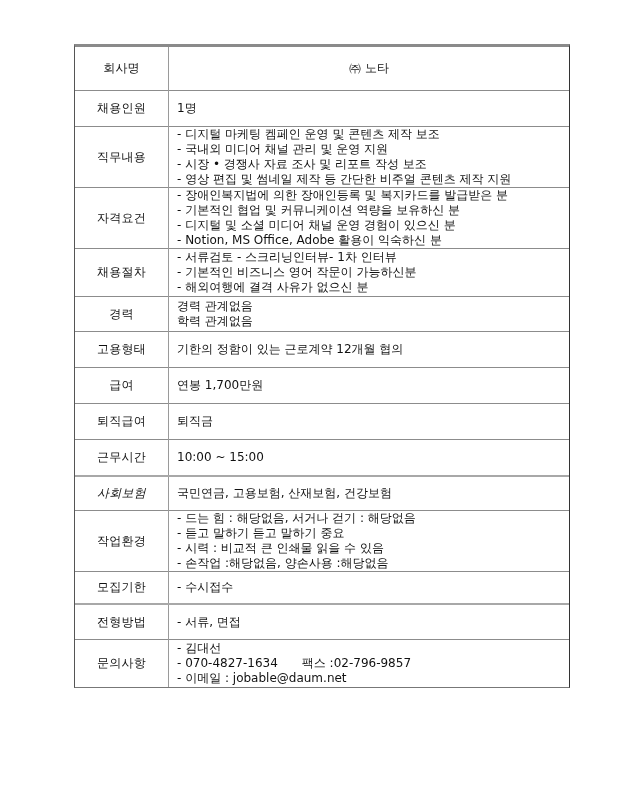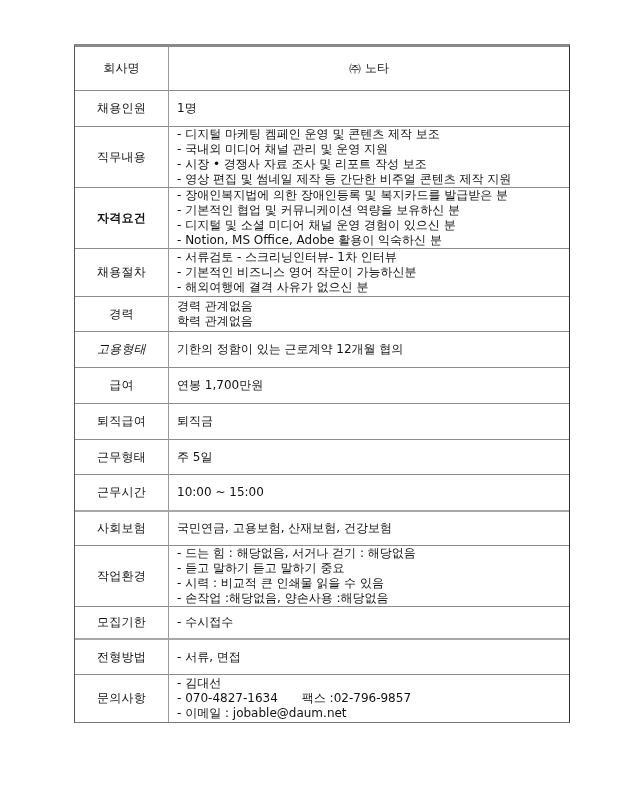--- a/index.html
+++ b/index.html
@@ -92,21 +92,21 @@
     <td class="label" style="height: 60px;">직무내용</td>
     <td class="value">
             <span class="line">- 디지털 마케팅 켐페인 운영 및 콘텐츠 제작 보조</span>
             <span class="line">- 국내외 미디어 채널 관리 및 운영 지원</span>
             <span class="line">- 시장 • 경쟁사 자료 조사 및 리포트 작성 보조</span>
             <span class="line">- 영상 편집 및 썸네일 제작 등 간단한 비주얼 콘텐츠 제작 지원</span>
           </td>
   </tr>
 
   <tr>
-    <td class="label" style="height: 59px; font-weight: bold;">자격요건</td>
+    <td class="label" style="height: 59px;">자격요건</td>
     <td class="value">
             <span class="line">- 장애인복지법에 의한 장애인등록 및 복지카드를 발급받은 분</span>
             <span class="line">- 기본적인 협업 및 커뮤니케이션 역량을 보유하신 분</span>
             <span class="line">- 디지털 및 소셜 미디어 채널 운영 경험이 있으신 분</span>
             <span class="line">- Notion, MS Office, Adobe 활용이 익숙하신 분</span>
           </td>
   </tr>
 
   <tr>
     <td class="label" style="height: 47px;">채용절차</td>
@@ -119,56 +119,50 @@
 
   <tr>
     <td class="label" style="height: 34px;">경력</td>
     <td class="value">
             <span class="line">경력 관계없음</span>
             <span class="line">학력 관계없음</span>
           </td>
   </tr>
 
   <tr>
-    <td class="label" style="height: 35px; font-style: italic;">고용형태</td>
+    <td class="label" style="height: 35px;">고용형태</td>
     <td class="value">
             <span class="line">기한의 정함이 있는 근로계약 12개월 협의</span>
           </td>
   </tr>
 
   <tr>
     <td class="label" style="height: 35px;">급여</td>
     <td class="value">
             <span class="line">연봉 1,700만원</span>
           </td>
   </tr>
 
   <tr>
     <td class="label" style="height: 35px;">퇴직급여</td>
     <td class="value">
             <span class="line">퇴직금</span>
           </td>
   </tr>
 
-  <tr>
-    <td class="label" style="height: 34px;">근무형태</td>
-    <td class="value">
-            <span class="line">주 5일</span>
-          </td>
-  </tr>
 
   <tr>
     <td class="label" style="height: 35px;">근무시간</td>
     <td class="value">
             <span class="line">10:00 ~ 15:00</span>
           </td>
   </tr>
 
   <tr class="thick">
-    <td class="label" style="height: 33px;">사회보험</td>
+    <td class="label" style="height: 33px; font-style: italic;">사회보험</td>
     <td class="value">
             <span class="line">국민연금, 고용보험, 산재보험, 건강보험</span>
           </td>
   </tr>
 
   <tr>
     <td class="label" style="height: 59px; margin-top: 13px;">작업환경</td>
     <td class="value">
             <span class="line">- 드는 힘 : 해당없음, 서거나 걷기 : 해당없음</span>
             <span class="line">- 듣고 말하기 듣고 말하기 중요</span>

